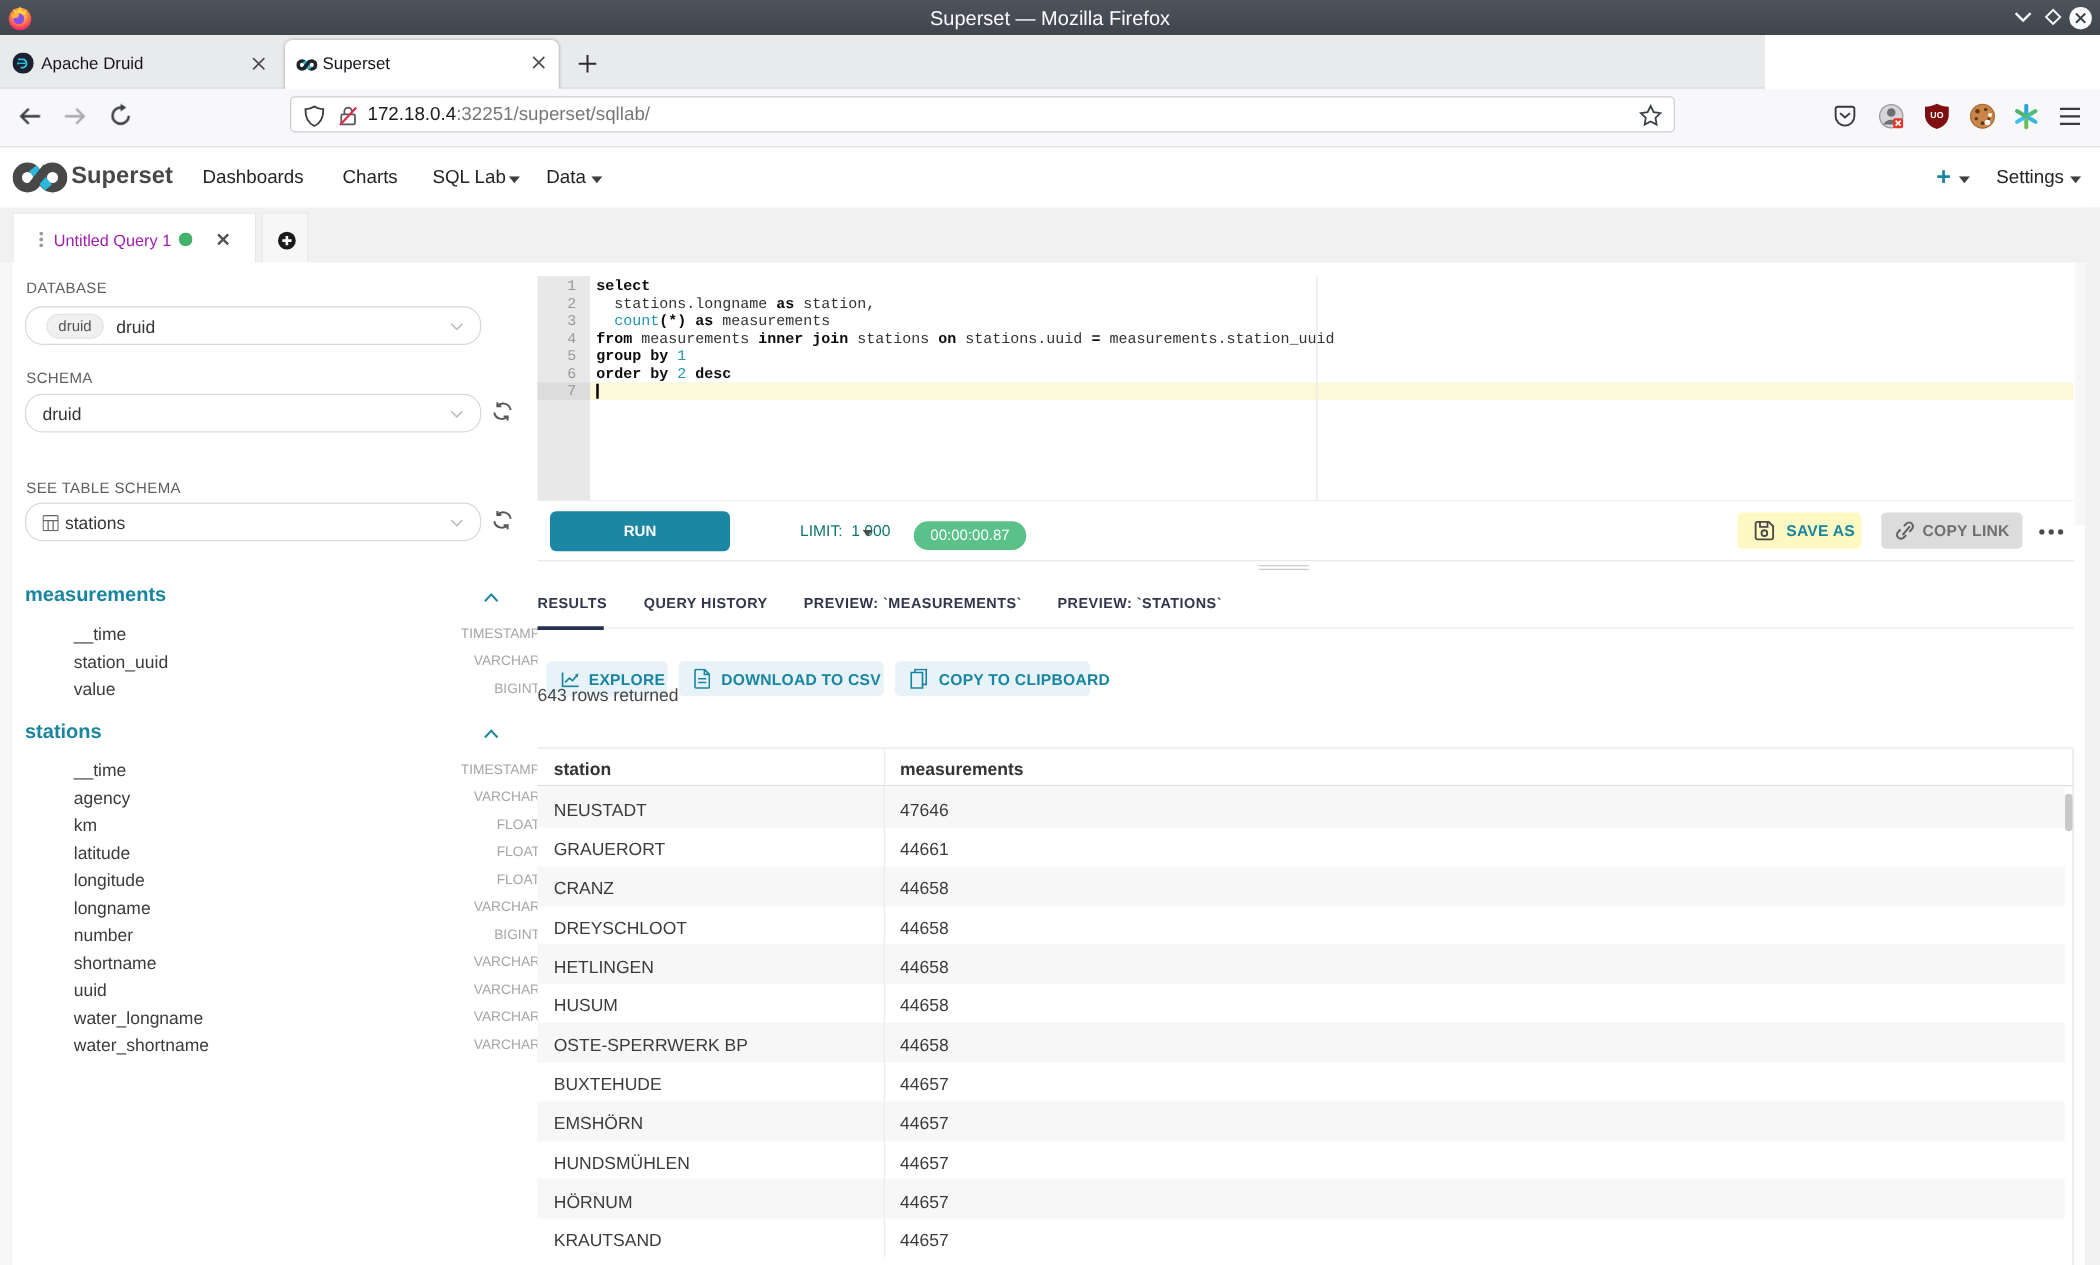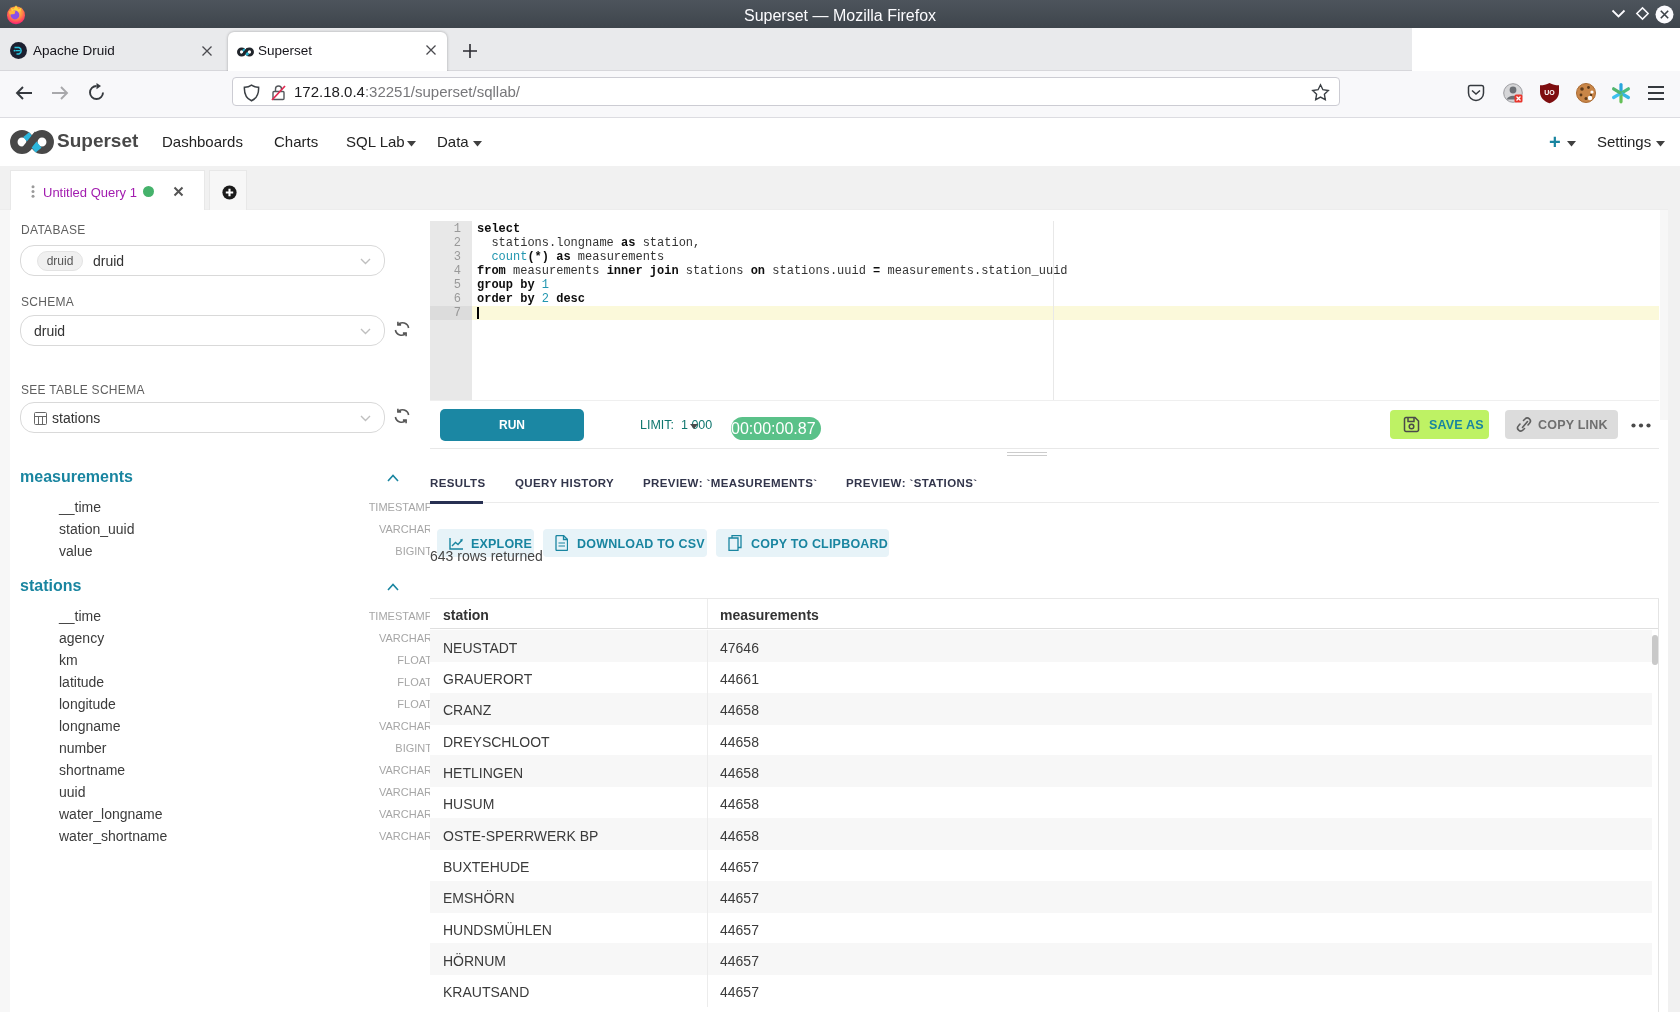--- a/index.html
+++ b/index.html
@@ -71,22 +71,22 @@
   .fn { color:#2196b0; }
   #activeline { position:absolute; left:42px; top:85px; width:1187px; height:14px; background:#fbf9da; }
   #cursor { position:absolute; left:47px; top:86px; width:2px; height:12px; background:#000; }
   #printmargin { position:absolute; left:623px; top:0; width:1px; height:179px; background:#e8e8e8; }
 
   
   #runbtn { position:absolute; left:10px; top:199px; width:144px; height:32px; background:#1b87a3;
     border-radius:5px; color:#fff; font-size:12px; font-weight:bold; text-align:center; line-height:32px; }
   #limit { position:absolute; left:170px; top:208px; font-size:12.5px; color:#0f766e;margin-left:40px; }
   #timer { position:absolute; left:301px; top:207px; width:90px; height:23px; background:#5ac189;
-    border-radius:12px; color:#fff; font-size:16px; text-align:left; line-height:23px; }
-  #saveas { position:absolute; left:960px; top:200px; width:99px; height:29px; background:#bef264;
+    border-radius:12px; color:#fff; font-size:12px; text-align:center; line-height:23px; }
+  #saveas { position:absolute; left:960px; top:200px; width:99px; height:29px; background:#fef9c3;
     border-radius:4px; }
   #copylink { position:absolute; left:1075px; top:200px; width:113px; height:29px; background:#dcdcdc;
     border-radius:4px; }
   .btntx { position:absolute; top:8px; font-size:12.5px; font-weight:bold; letter-spacing:0.2px; white-space:nowrap; }
   #editorbottom { position:absolute; left:0; top:238px; width:1229px; height:1px; background:#e8e8e8; }
   .grip { position:absolute; left:577px; width:40px; height:1px; background:#ccc; }
 
   
   .rtab { position:absolute; font-size:11.5px; font-weight:bold; color:#32354b; letter-spacing:0.4px; top:267px; }
   #tabline { position:absolute; left:0; top:292px; width:1229px; height:1px; background:#ebebeb; }
@@ -432,21 +432,21 @@
       <div class="btx" style="left:34px">EXPLORE</div>
     </div>
     <div class="tbtn" style="left:113px;width:164px">
       <svg class="abs" style="left:12px;top:6px" width="13" height="16" viewBox="0 0 13 16">
         <path d="M 1 1.5 A 1 1 0 0 1 2 0.5 L 8.5 0.5 L 12.5 4.5 L 12.5 14.5 A 1 1 0 0 1 11.5 15.5 L 2 15.5 A 1 1 0 0 1 1 14.5 Z" stroke="#1985a0" stroke-width="1.3" fill="none"></path>
         <path d="M 8.5 0.5 L 8.5 4.5 L 12.5 4.5" stroke="#1985a0" stroke-width="1.3" fill="none"></path>
         <path d="M 3.5 8 L 10 8 M 3.5 11 L 10 11" stroke="#1985a0" stroke-width="1.2"></path>
       </svg>
       <div class="btx" style="left:34px">DOWNLOAD TO CSV</div>
     </div>
-    <div class="tbtn" style="left:286px;width:173px">
+    <div class="tbtn" style="left:286px;width:156px">
       <svg class="abs" style="left:12px;top:6px" width="14" height="16" viewBox="0 0 14 16">
         <path d="M 1 3 L 1 15.5 L 10 15.5 L 10 3 Z M 10 12.5 L 13 12.5 L 13 0.5 L 4 0.5 L 4 3" stroke="#1985a0" stroke-width="1.3" fill="none"></path>
       </svg>
       <div class="btx" style="left:35px">COPY TO CLIPBOARD</div>
     </div>
     <div id="rowcount">643 rows returned</div>
 
     <div id="rtable">
       <div class="thead">
         <div class="th" style="left:13px">station</div>

